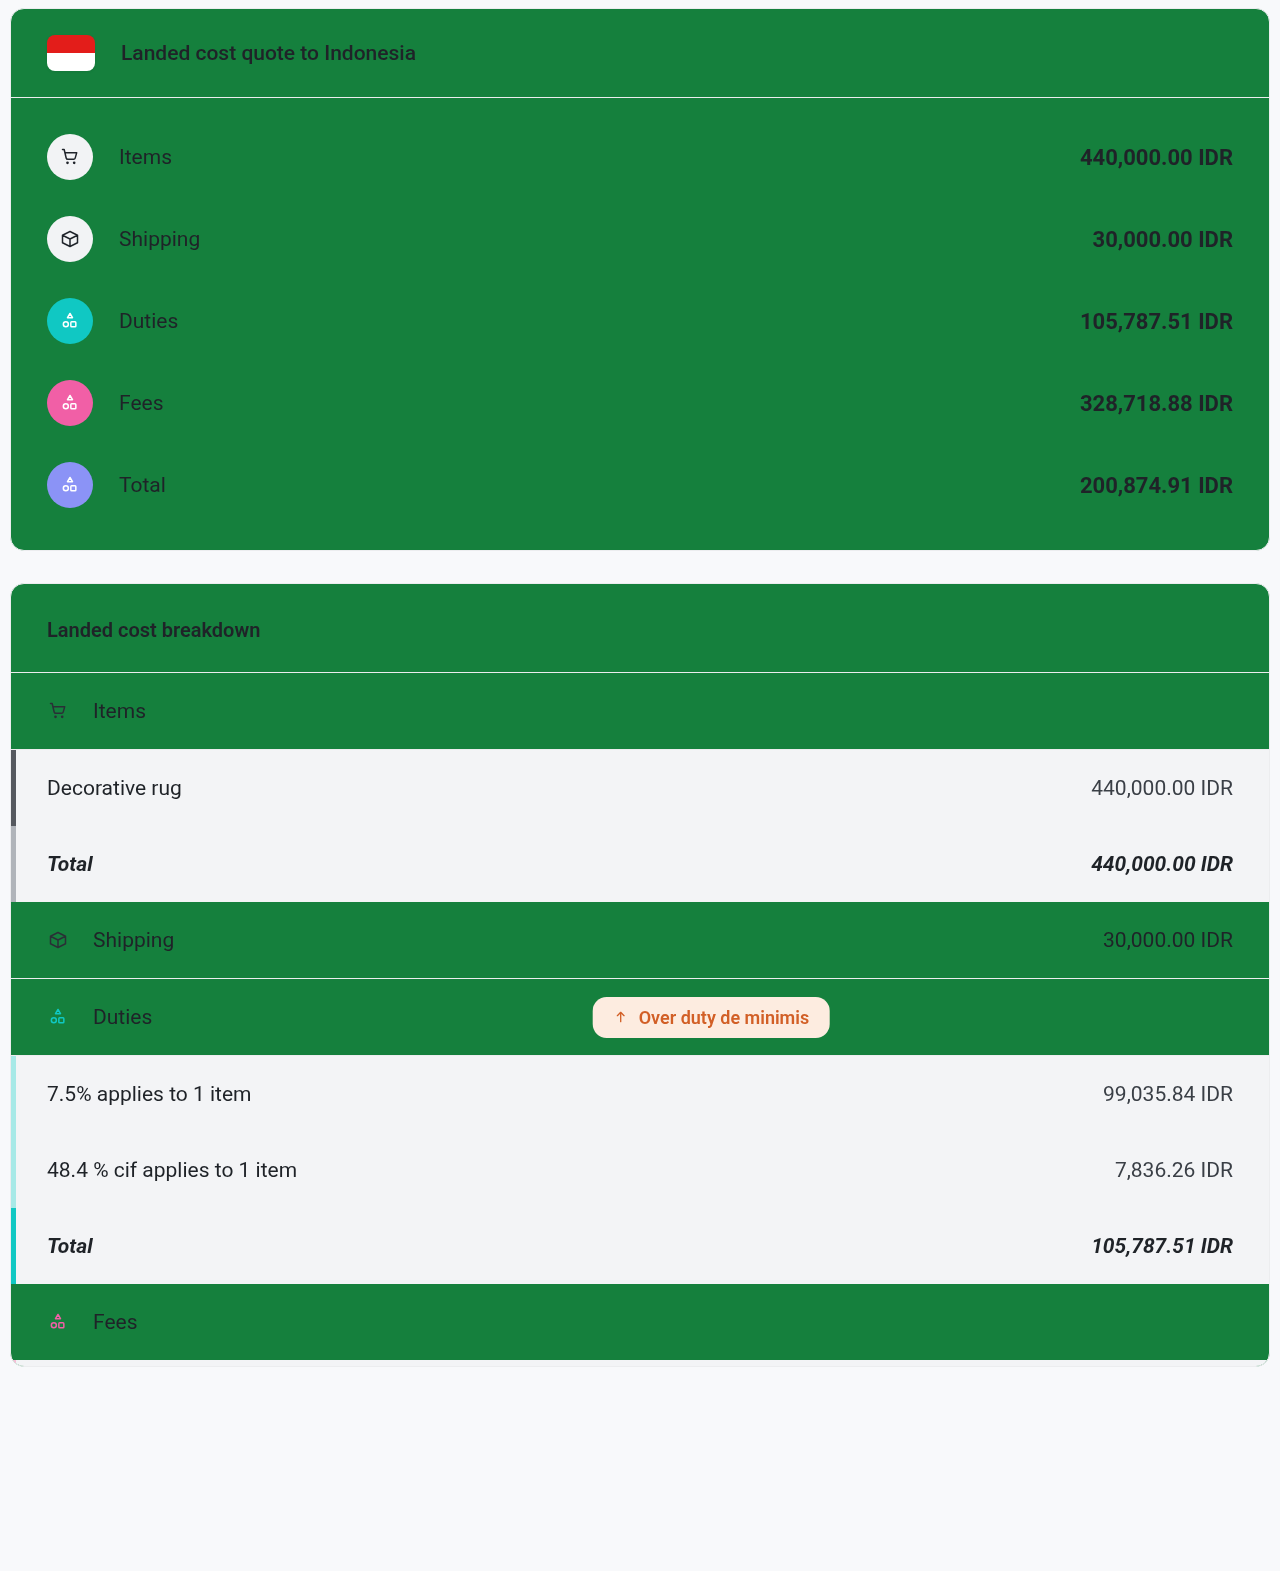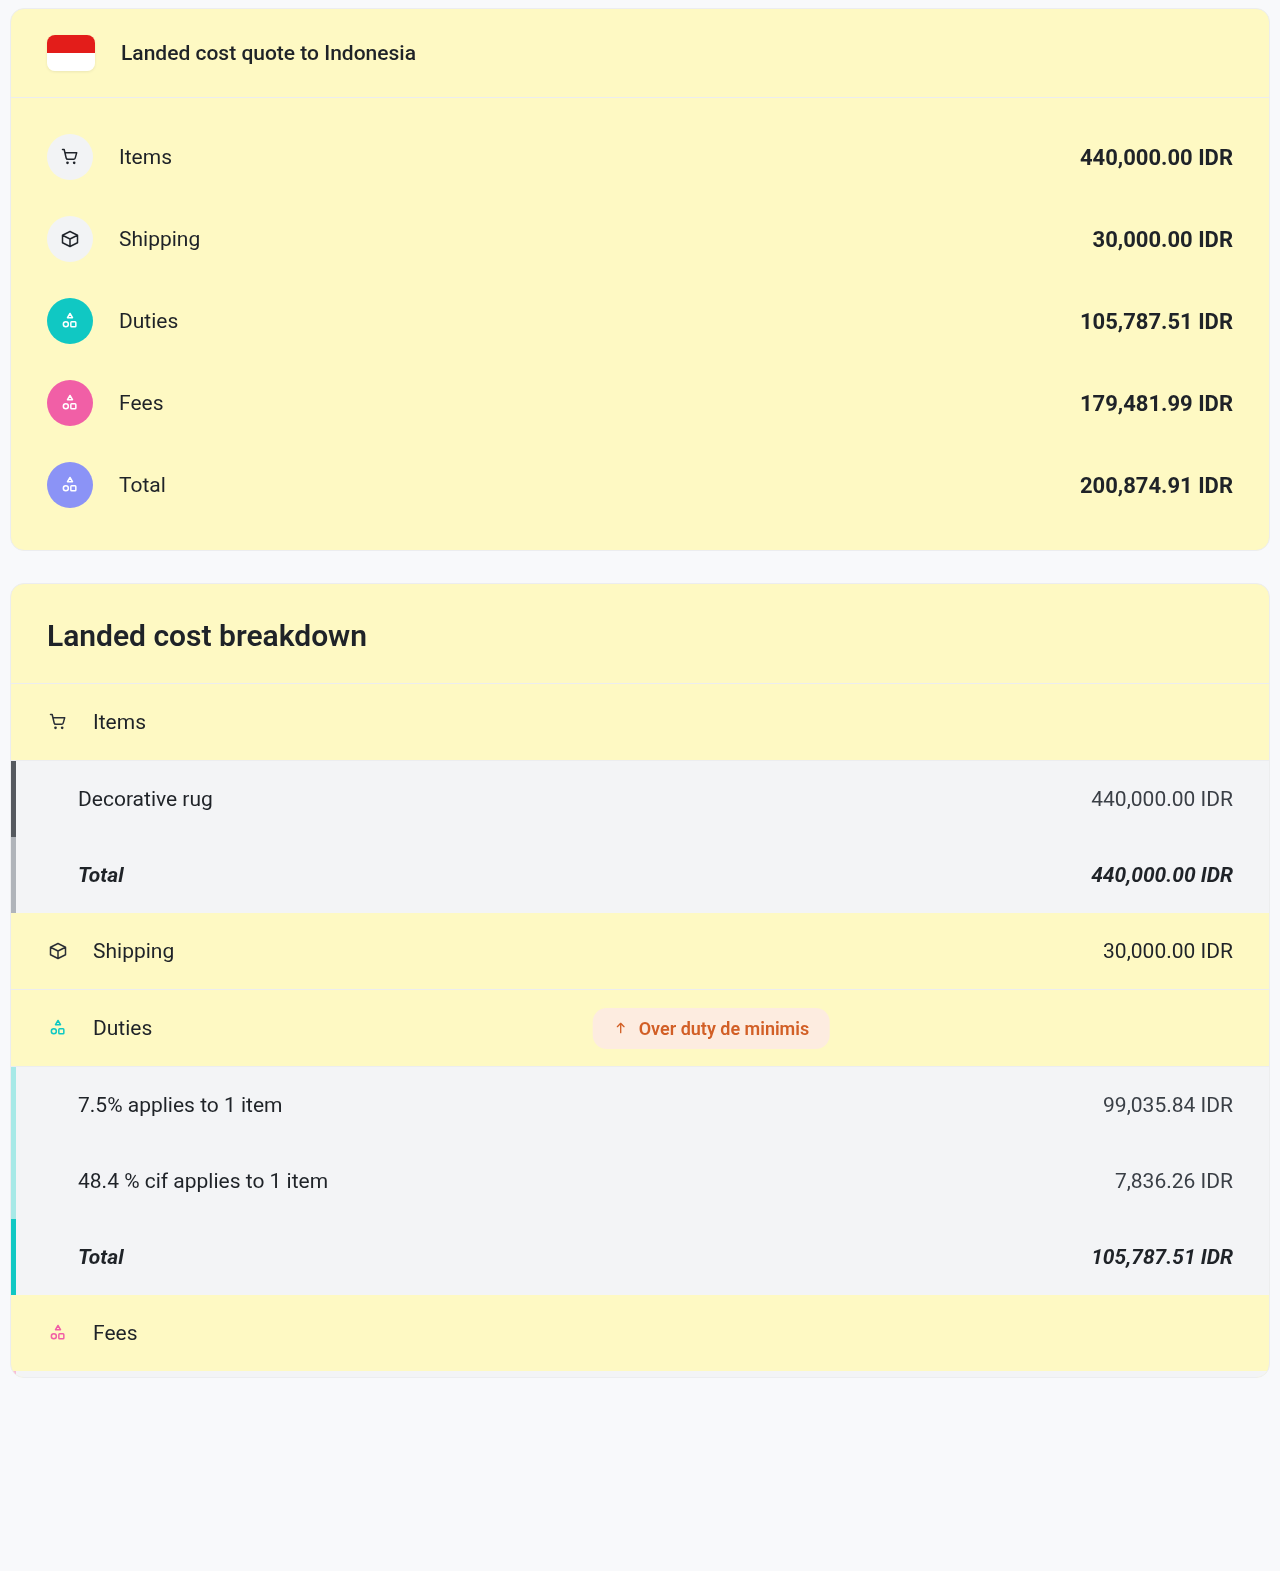--- a/index.html
+++ b/index.html
@@ -4,21 +4,21 @@
 <style>
   * { box-sizing: border-box; margin: 0; padding: 0; }
   body {
     font-family: -apple-system, BlinkMacSystemFont, "Segoe UI", Roboto, Helvetica, Arial, sans-serif;
     background: #f8f9fb;
     color: #1a1a1a;
     padding: 0;
     width: 1280px;
   }
   .card {
-    background: #fef9c3;
+    background: #15803d;
     border: 1px solid #ecedef;
     border-radius: 14px;
     margin: 8px 10px 32px 10px;
     overflow: hidden;
   }
   .card-header {
     display: flex;
     align-items: center;
     padding: 26px 36px;
     border-bottom: 1px solid #ecedef;
@@ -88,21 +88,21 @@
     font-weight: 700;
     color: #1f2328;
   }
 
   
   .breakdown-header {
     padding: 34px 36px 30px 36px;
     border-bottom: 1px solid #ecedef;
   }
   .breakdown-title {
-    font-size: 30px;
+    font-size: 20px;
     font-weight: 600;
     color: #1f2328;
   }
   .section-head {
     display: flex;
     align-items: center;
     padding: 26px 36px;
     border-bottom: 1px solid #ecedef;
     position: relative;
   }
@@ -139,21 +139,20 @@
     padding: 10px 20px;
     border-radius: 14px;
     position: absolute;
     left: 50%;
     transform: translateX(-20%);
   }
   .badge-warn svg { width: 16px; height: 16px; }
   .stripe-block {
     position: relative;
     background: #f3f4f6;
-    padding-left: 31px;
   }
   .stripe-block::before {
     content: "";
     position: absolute;
     left: 0; top: 0; bottom: 0;
     width: 5px;
   }
   .stripe-dark::before { background: #55595f; }
   .stripe-grey::before { background: #b0b4ba; }
   .stripe-teal-lt::before { background: #a7e9e7; }
@@ -238,21 +237,21 @@
       <div class="row-label">Duties</div>
       <div class="row-value">105,787.51 IDR</div>
     </div>
     <div class="row">
       <div class="icon-badge pink">
           <svg viewBox="0 0 24 24">
             <use href="#i-shapes"></use>
           </svg>
         </div>
       <div class="row-label">Fees</div>
-      <div class="row-value">179,481.99 IDR</div>
+      <div class="row-value">328,718.88 IDR</div>
     </div>
     <div class="row">
       <div class="icon-badge violet">
           <svg viewBox="0 0 24 24">
             <use href="#i-shapes"></use>
           </svg>
         </div>
       <div class="row-label">Total</div>
       <div class="row-value">200,874.91 IDR</div>
     </div>

